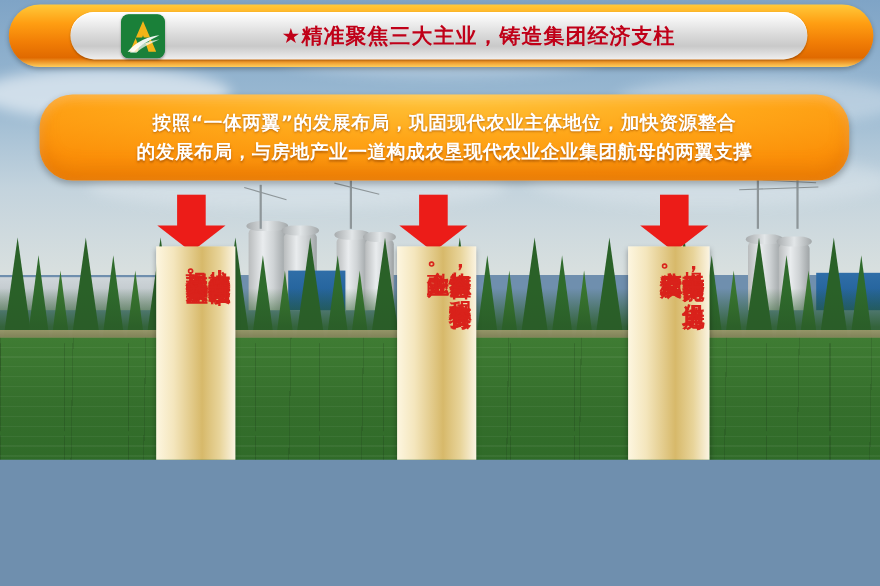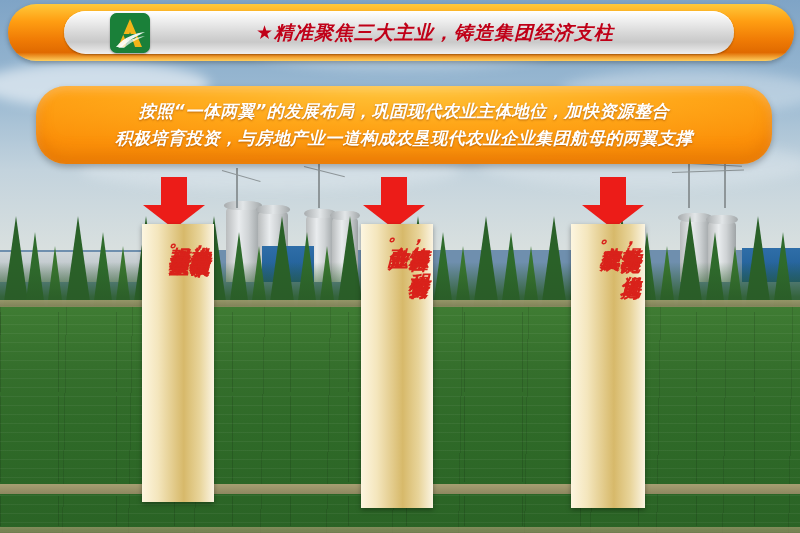--- a/index.html
+++ b/index.html
@@ -1,21 +1,21 @@
 <!DOCTYPE html>
 <html><head>
 <meta charset="utf-8">
 <style>
   html,body{margin:0;padding:0;}
   body{
     width:800px;height:533px;overflow:hidden;position:relative;
     font-family:"DejaVu Sans","Liberation Sans",sans-serif;
     background:#6f8fae;
   }
-  #stage{position:absolute;inset:0;width:800px;height:533px;overflow:hidden;font-style:italic;}
+  #stage{position:absolute;inset:0;width:800px;height:418px;overflow:hidden;}
 
   
   .bg{position:absolute;left:0;top:0;width:800px;height:533px;}
   .sky{position:absolute;left:0;top:0;width:800px;height:250px;
        background:linear-gradient(180deg,#7fa4c6 0%,#9ab9d2 38%,#c3d3dd 68%,#d9e0df 100%);}
   .cloud{position:absolute;border-radius:50%;background:rgba(255,255,255,.55);filter:blur(6px);}
   .c1{left:-20px;top:62px;width:230px;height:46px;}
   .c2{left:250px;top:30px;width:300px;height:40px;opacity:.5;}
   .c3{left:560px;top:70px;width:260px;height:44px;opacity:.55;}
   .c4{left:80px;top:150px;width:380px;height:40px;opacity:.45;}
@@ -190,21 +190,21 @@
       <path d="M20 6 L32 34 L25 34 L20 19 L15 34 L8 34 Z" fill="#f2b418"></path>
       <path d="M13 21 L27 21 L25 26 L15 26 Z" fill="#1a8039"></path>
       <path d="M6 34 C14 24 26 20 35 19 C27 23 17 28 12 34 Z" fill="#ffffff" opacity=".92"></path>
       <path d="M8 35 C16 27 27 24 35 23 C28 26 19 30 14 35 Z" fill="#ffffff" opacity=".7"></path>
     </svg>
   </div>
   <div class="headtitle">★精准聚焦三大主业，铸造集团经济支柱</div>
 
   <div class="subbanner">
     <div class="subline">按照“一体两翼”的发展布局，巩固现代农业主体地位，加快资源整合</div>
-    <div class="subline">积极培育投资，与房地产业一道构成农垦现代农业企业集团航母的两翼支撑</div>
+    <div class="subline">的发展布局，与房地产业一道构成农垦现代农业企业集团航母的两翼支撑</div>
   </div>
 
   <div class="arrow a1">
     <div class="shaft"></div>
       <div class="head"></div>
   </div>
   <div class="arrow a2">
     <div class="shaft"></div>
       <div class="head"></div>
   </div>

